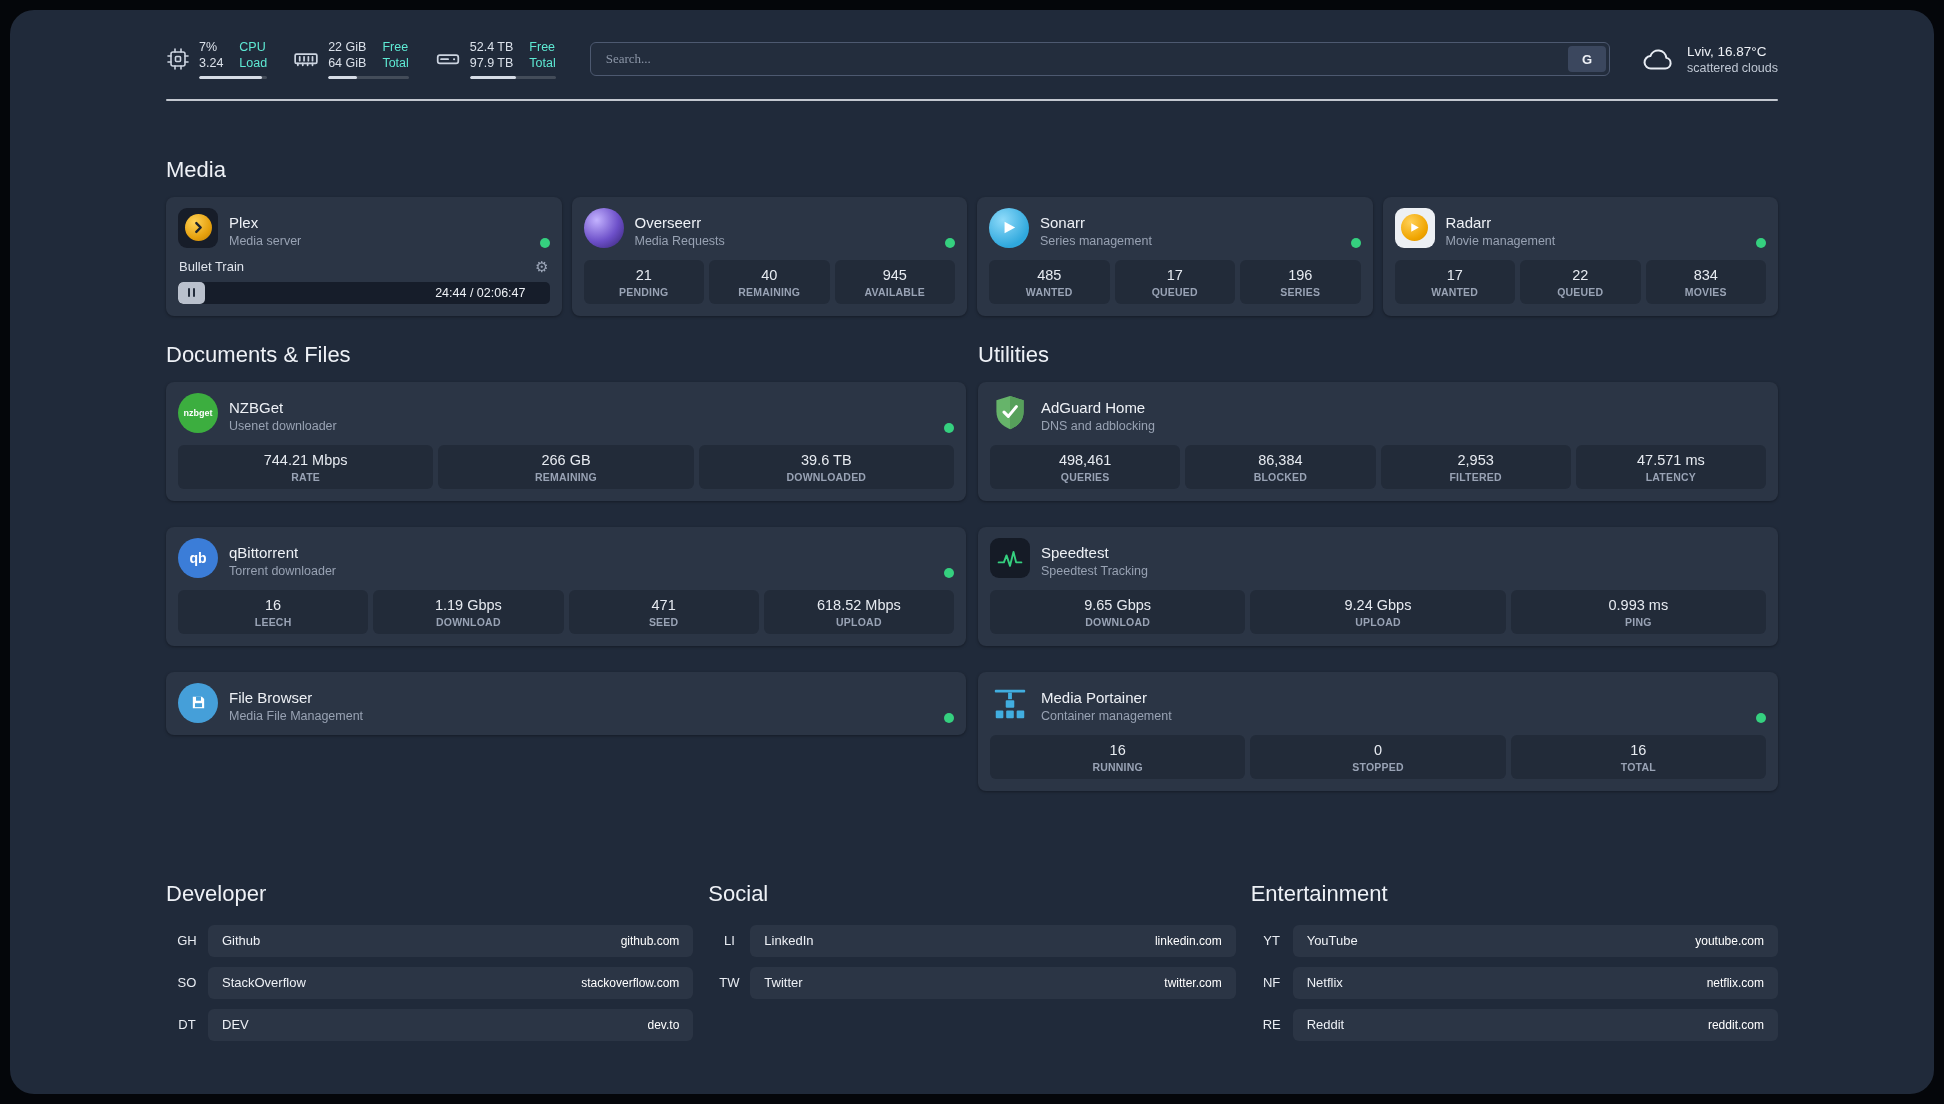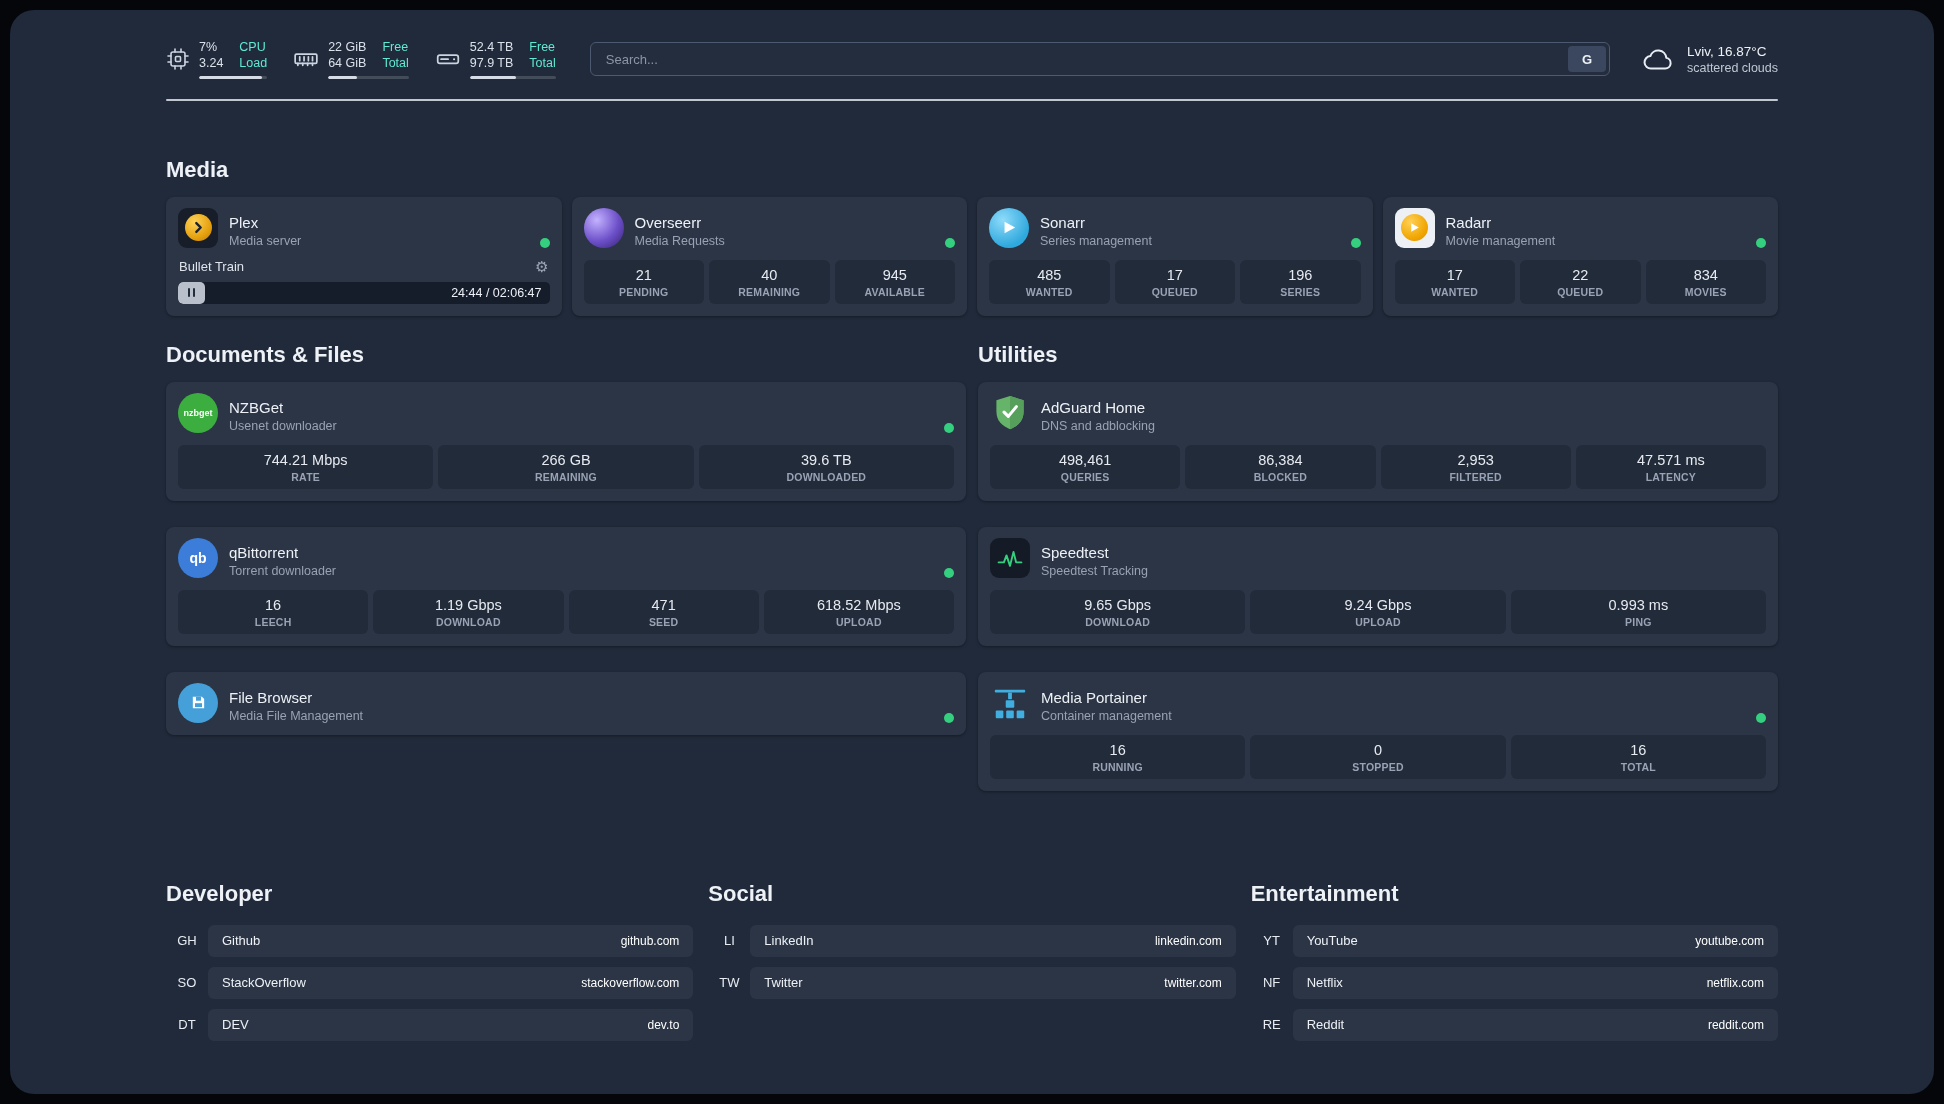--- a/index.html
+++ b/index.html
@@ -21,33 +21,33 @@
   .res-icon{display:flex;align-items:center;color:#ccd4e0;}
   .res-info{display:flex;flex-direction:column;}
   .res-grid{display:grid;grid-template-columns:auto auto;column-gap:16px;row-gap:1px;
     font-size:12.5px;line-height:1.22;color:#dbe1ea;}
   .res-grid .lbl{color:#5eead4;}
   .res-bar{margin-top:4px;height:3px;border-radius:2px;background:rgba(255,255,255,.16);overflow:hidden;}
   .res-bar i{display:block;height:100%;background:#d6dce6;border-radius:2px;}
 
   .search{flex:1;display:flex;align-items:center;height:34px;margin:0 30px 0 34px;
     background:#232d3d;border:1px solid #4d5970;border-radius:6px;padding:2px 3px 2px 13px;box-sizing:border-box;}
-  .search input{flex:1;background:transparent;border:none;outline:none;color:#e3e8f0;font-size:13px;font-family:Liberation Sans, sans-serif;}
+  .search input{flex:1;background:transparent;border:none;outline:none;color:#e3e8f0;font-size:13px;font-family:Liberation Serif, serif;}
   .search input::placeholder{color:#8b95a6;}
   .g-btn{width:38px;height:26px;flex:none;background:#3b475e;color:#eef1f6;border:none;border-radius:4px;
     font-size:13px;font-weight:bold;cursor:pointer;font-family:inherit;}
 
   .weather{display:flex;align-items:center;gap:11px;}
   .weather .loc{font-size:13.5px;color:#eef1f6;}
   .weather .cond{font-size:12.5px;color:#c0c8d4;margin-top:2px;}
 
   .divider{margin:20px 0 0;border:none;height:2px;background:var(--divider,#dfe3ea);opacity:.85;border-radius:1px;}
 
   
-  .section-title{font-size:22px;font-weight:700;color:var(--text_primary,#eef1f6);margin:0 0 14px;}
+  .section-title{font-size:22px;font-weight:400;color:var(--text_primary,#eef1f6);margin:0 0 14px;}
   .media-section .section-title{margin-top:56px;}
 
   .media-grid{display:grid;grid-template-columns:repeat(4,1fr);gap:10px;}
   .mid-grid{display:grid;grid-template-columns:1fr 1fr;gap:12px;margin-top:26px;}
   .col{display:flex;flex-direction:column;}
   .col .card{margin-bottom:26px;}
 
   .card{
     background:var(--card_bg,#2b3545);border-radius:8px;padding:11px 12px 12px;
     display:flex;flex-direction:column;box-shadow:0 1px 3px rgba(0,0,0,.35);
@@ -62,21 +62,21 @@
   .stat{flex:1;background:var(--tile_bg,#222b39);border-radius:6px;padding:7px 4px 6px;text-align:center;min-width:0;}
   .stat .v{font-size:14.5px;color:#e7ebf1;white-space:nowrap;overflow:hidden;}
   .stat .l{font-size:10.5px;font-weight:700;color:#99a3b5;margin-top:3px;letter-spacing:.02em;white-space:nowrap;}
 
   
   .player{margin-top:auto;padding-top:9px;}
   .player-title-row{display:flex;align-items:center;justify-content:space-between;
     font-size:13px;color:#dfe4ec;padding:0 1px;}
   .gear{color:#9aa4b6;font-size:15px;line-height:1;}
   .player-bar{margin-top:8px;height:22px;background:#161d2a;border-radius:5px;
-    display:flex;align-items:center;padding-right:8px;overflow:hidden;}
+    display:flex;align-items:center;padding-right:24px;overflow:hidden;}
   .pause-chip{height:22px;width:27px;flex:none;background:#b9c0cc;border-radius:5px;
     display:flex;align-items:center;justify-content:center;gap:2.5px;}
   .pause-chip i{width:2.5px;height:9px;background:#222b3a;border-radius:1px;}
   .player-time{margin-left:auto;font-size:12.5px;color:#eef1f6;white-space:nowrap;}
 
   
   .svc-icon{width:40px;height:40px;flex:none;display:flex;align-items:center;justify-content:center;}
   .icon-plex{background:#171d29;border-radius:9px;}
   .plex-ball{width:27px;height:27px;border-radius:50%;display:flex;align-items:center;justify-content:center;
     background:radial-gradient(circle at 35% 30%, #ffd257, #e5a00d 62%, #bb7d09);}

